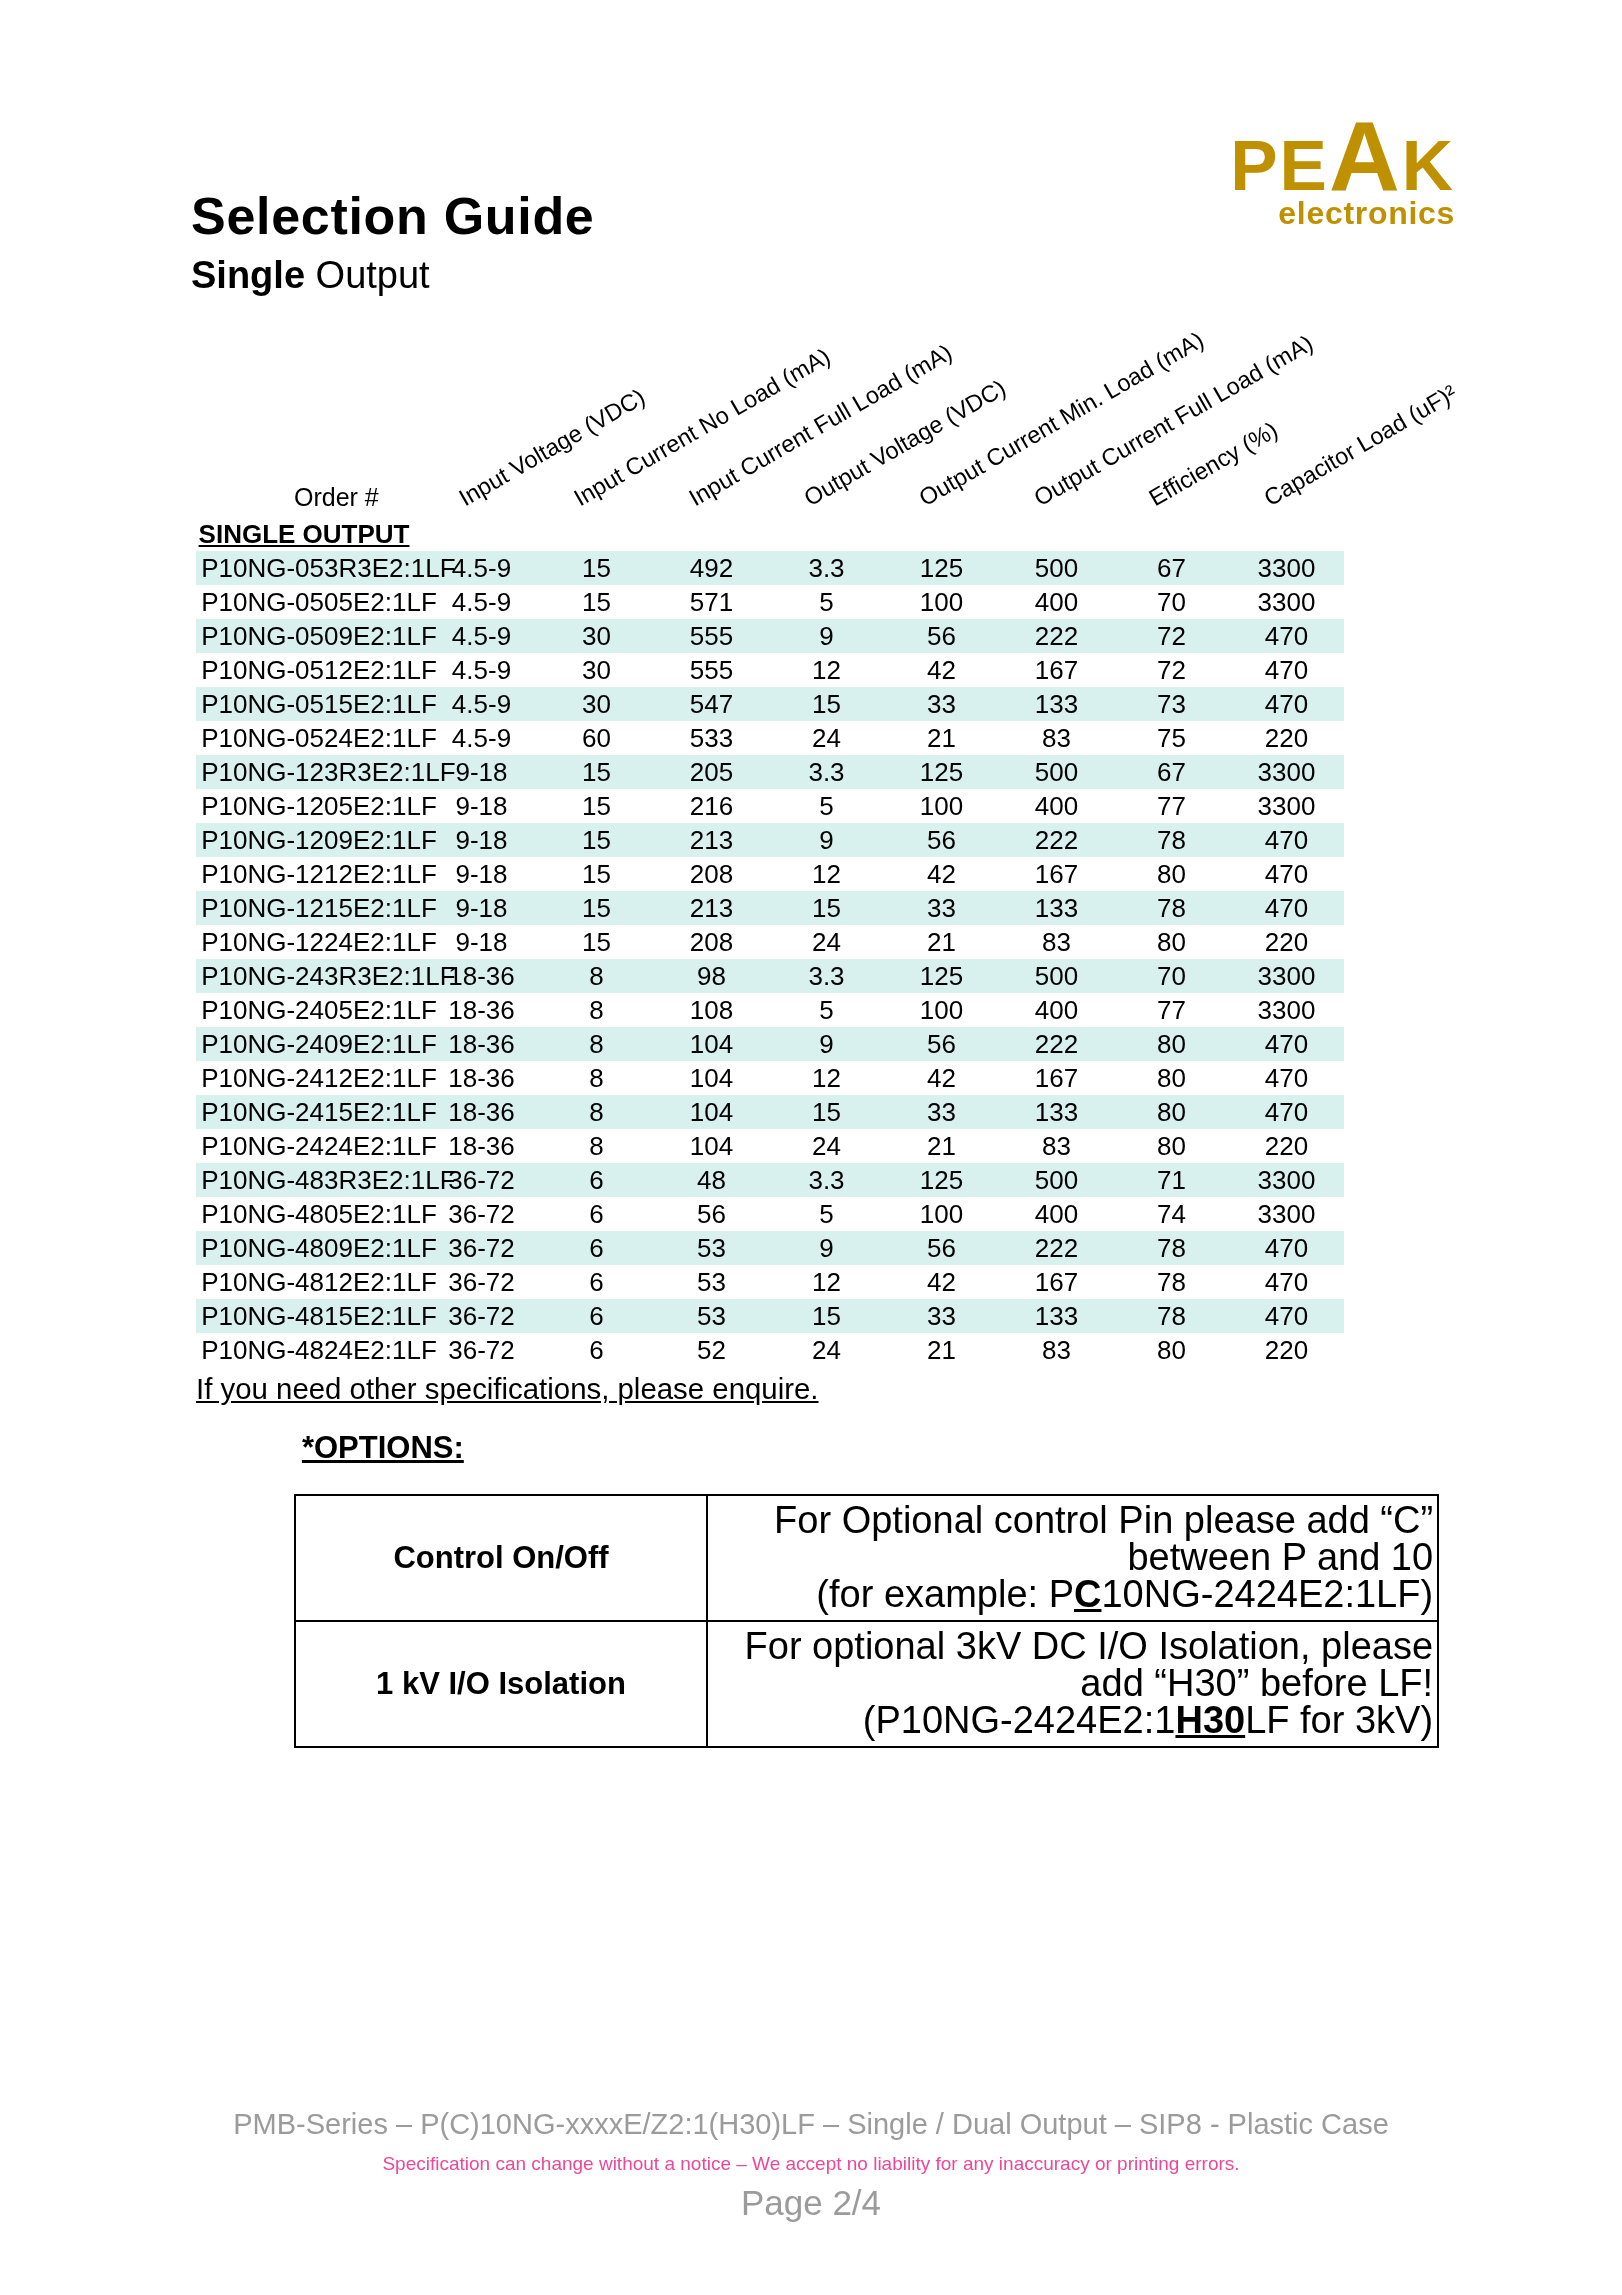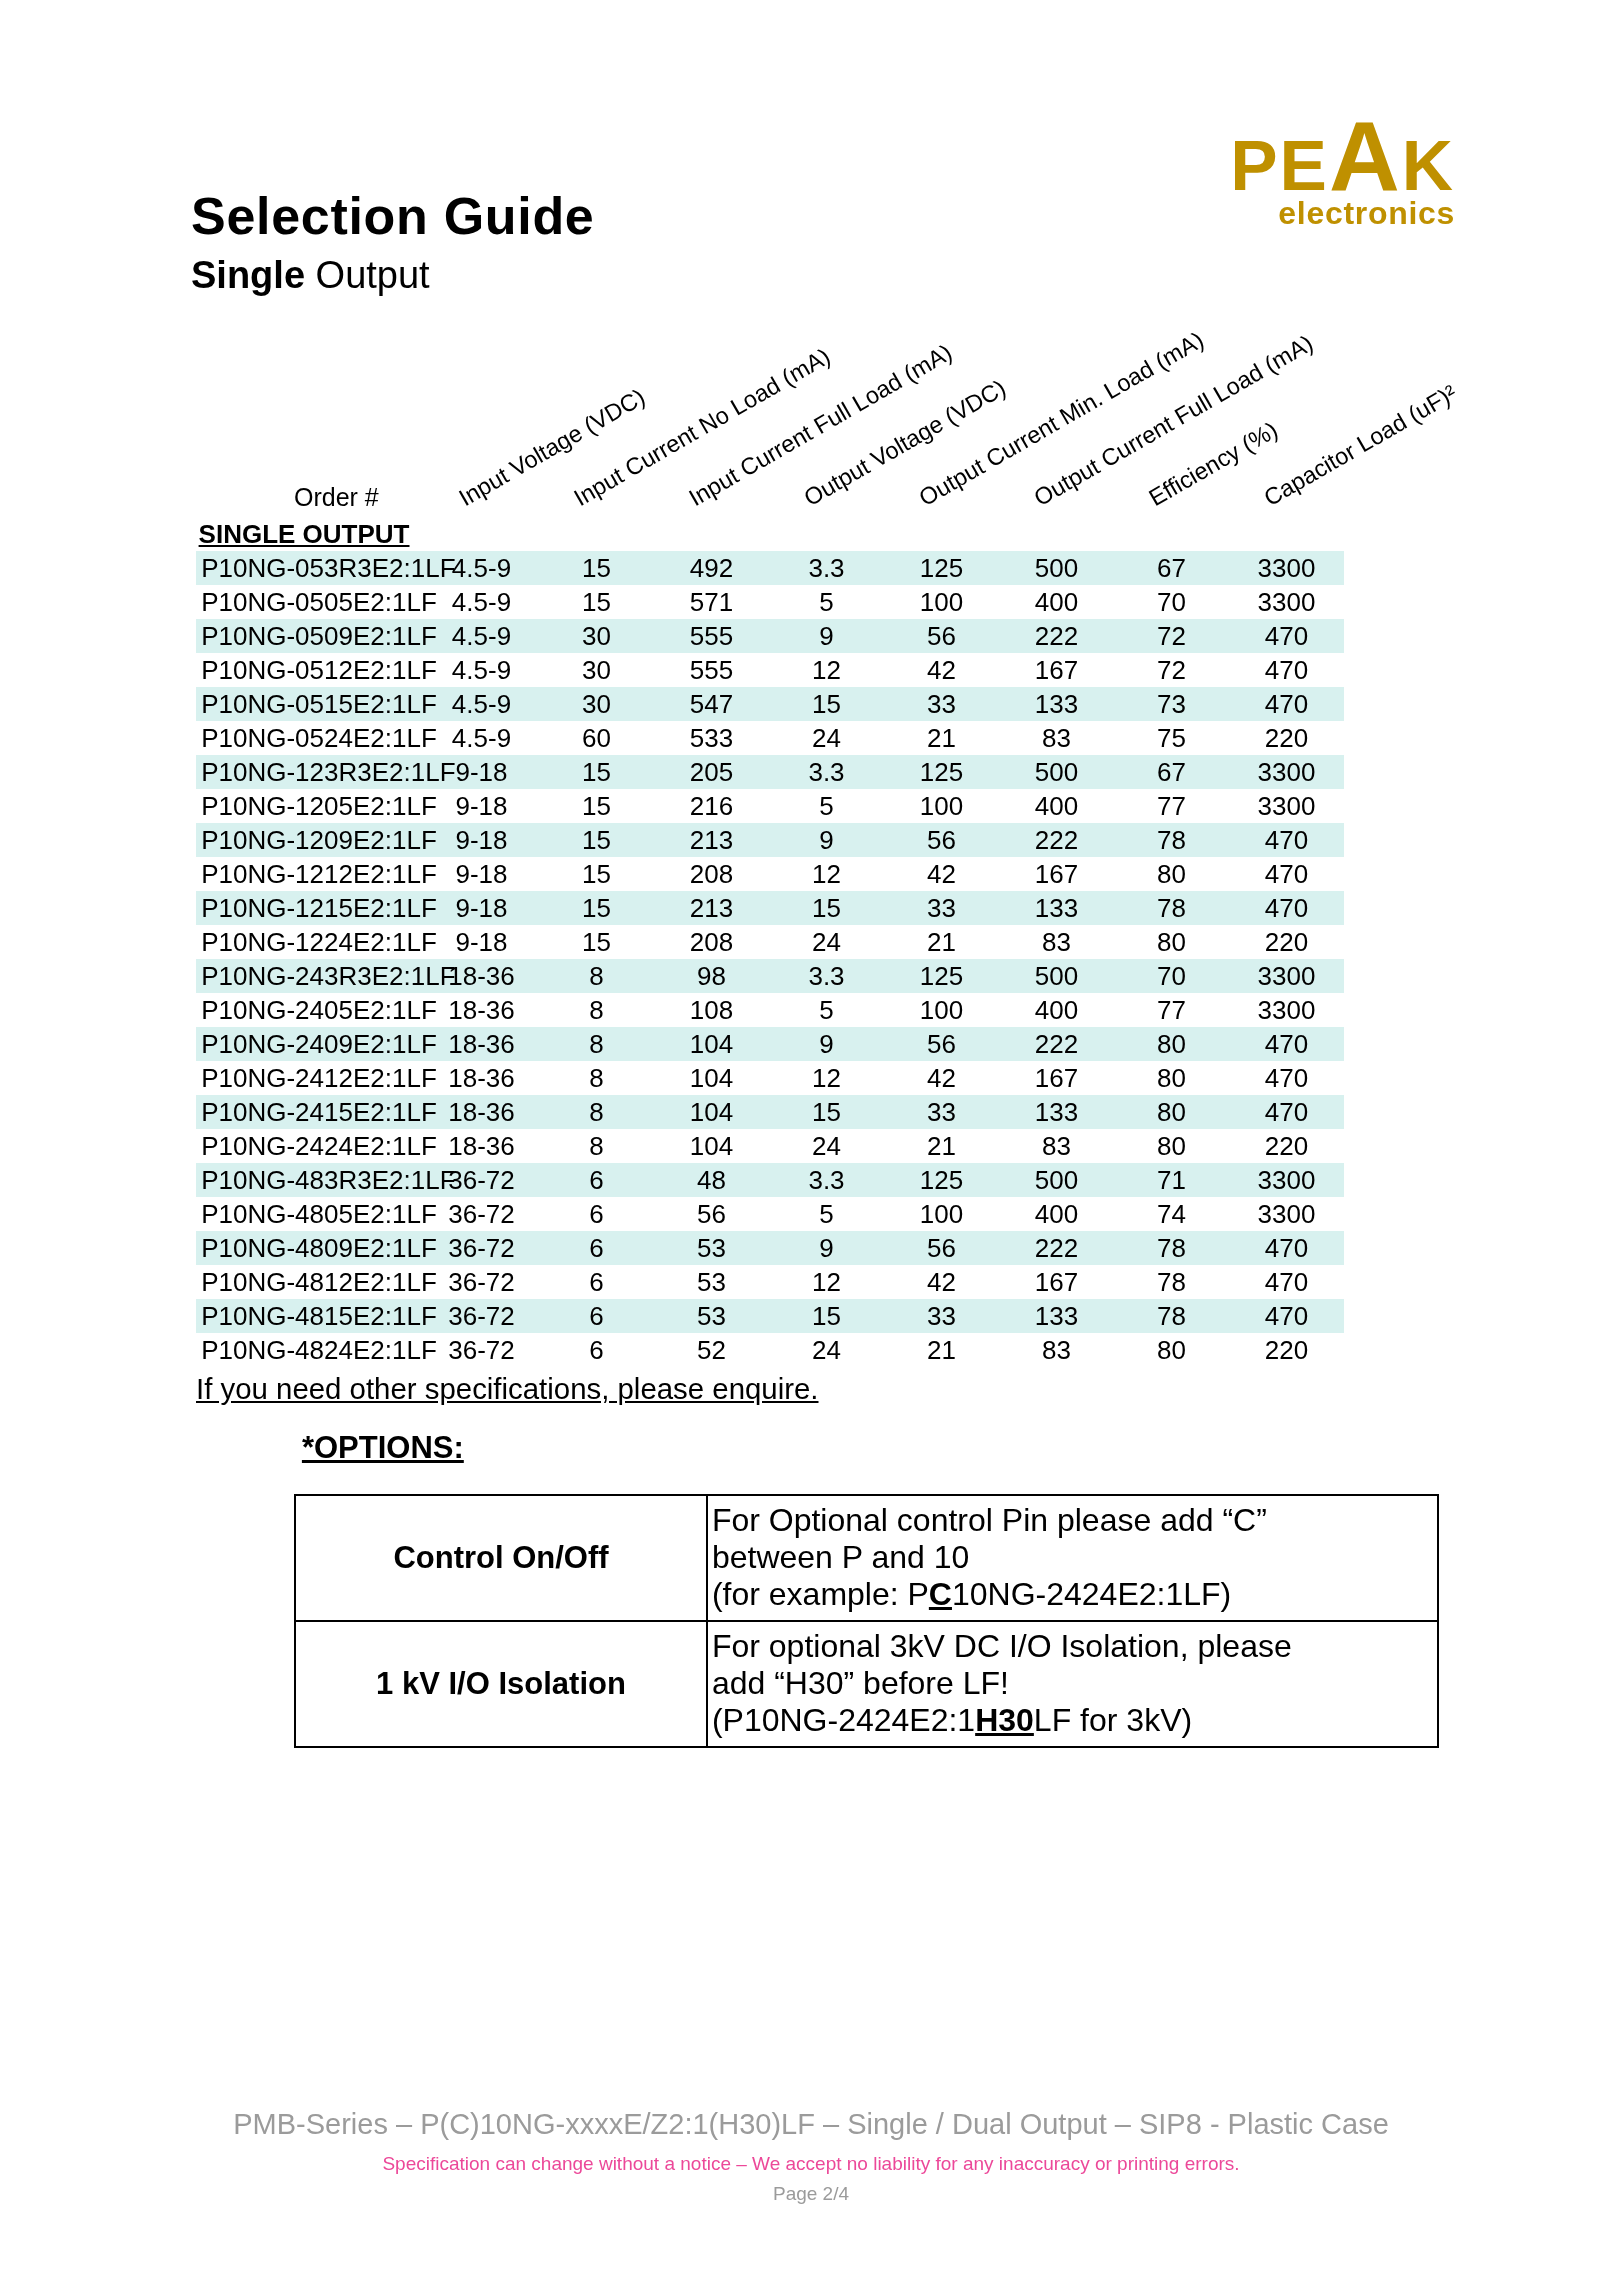--- a/index.html
+++ b/index.html
@@ -48,29 +48,29 @@
 
   
   .options { position:absolute; left:294px; top:1430px; width:1145px; }
   .options-heading { font-size:31px; font-weight:bold; text-decoration:underline; margin-left:7.9px; }
   table.options-table {
     border-collapse:collapse; width:100%; margin-top:27.5px;
     border:2px solid #000;
   }
   table.options-table td { border:2px solid #000; }
   td.opt-label { width:412px; text-align:center; vertical-align:middle; font-size:31px; font-weight:bold; }
-  td.opt-desc { text-align:left; vertical-align:middle; font-size:32px; padding:6.5px 3.9px; }
+  td.opt-desc { text-align:right; vertical-align:middle; font-size:38px; padding:6.5px 3.9px; }
   td.opt-desc .line { line-height:37px; white-space:nowrap; }
   .hl { font-weight:bold; text-decoration:underline; }
 
   
   .footer { position:absolute; left:0; right:0; top:2108px; text-align:center; }
   .f1 { font-size:29px; color:var(--gray); }
   .f2 { font-size:19px; color:#ec4899; margin-top:12px; }
-  .f3 { font-size:19px; color:var(--gray); margin-top:7.9px; }
+  .f3 { font-size:35px; color:var(--gray); margin-top:7.9px; }
 </style>
 </head>
 <body>
 
 <div class="page">
 
   <div class="title">Selection Guide</div>
   <div class="subtitle">
     <span class="b">Single</span><span> Output</span>
   </div>

